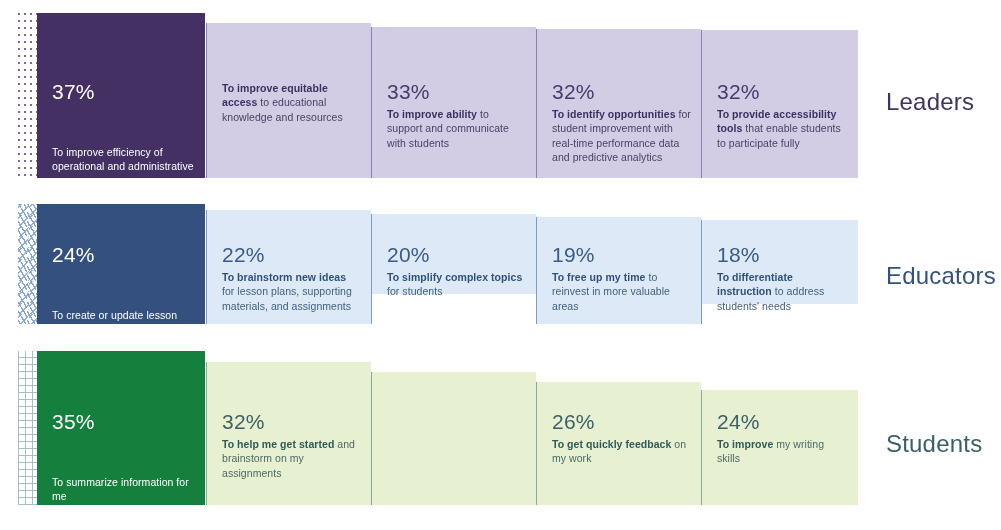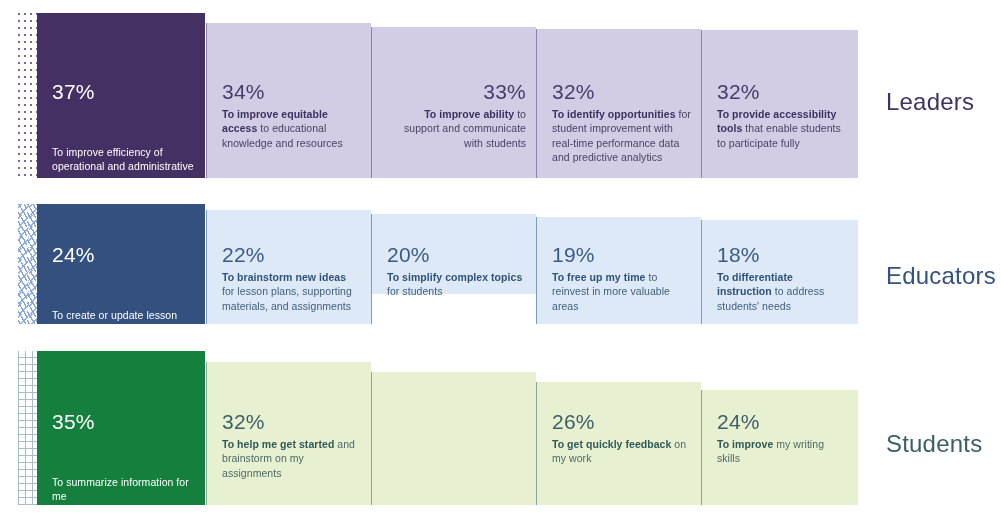--- a/index.html
+++ b/index.html
@@ -128,27 +128,26 @@
       <div class="bar hero" style="left:37px;top:13px;width:168px;height:165px;">
         <div class="inner" style="top:68px;">
           <div class="pct">37%</div>
           <div class="desc"><b></b><span>To improve efficiency of operational and administrative processes</span></div>
         </div>
       </div>
 
       <div class="divider" style="left:206px;top:23px;height:155px;"></div>
       <div class="bar light" style="left:207px;top:23px;width:164px;height:155px;">
         <div class="inner" style="top:58px;">
-          <div class="pct">34%</div>
           <div class="desc"><b>To improve equitable access</b><span> to educational knowledge and resources</span></div>
         </div>
       </div>
 
       <div class="divider" style="left:371px;top:27px;height:151px;"></div>
-      <div class="bar light" style="left:372px;top:27px;width:164px;height:151px;text-align:right;">
+      <div class="bar light" style="left:372px;top:27px;width:164px;height:151px;">
         <div class="inner" style="top:54px;">
           <div class="pct">33%</div>
           <div class="desc"><b>To improve ability</b><span> to support and communicate with students</span></div>
         </div>
       </div>
 
       <div class="divider" style="left:536px;top:29px;height:149px;"></div>
       <div class="bar light" style="left:537px;top:29px;width:164px;height:149px;">
         <div class="inner" style="top:52px;">
           <div class="pct">32%</div>
@@ -197,21 +196,21 @@
 
       <div class="divider" style="left:536px;top:217px;height:107px;"></div>
       <div class="bar light" style="left:537px;top:217px;width:164px;height:107px;">
         <div class="inner" style="top:27px;">
           <div class="pct">19%</div>
           <div class="desc"><b>To free up my time</b><span> to reinvest in more valuable areas</span></div>
         </div>
       </div>
 
       <div class="divider" style="left:701px;top:220px;height:104px;"></div>
-      <div class="bar light" style="left:702px;top:220px;width:156px;height:104px;">
+      <div class="bar light" style="left:702px;top:220px;width:156px;height:84px;">
         <div class="inner" style="top:24px;">
           <div class="pct">18%</div>
           <div class="desc"><b>To differentiate instruction</b><span> to address students' needs</span></div>
         </div>
       </div>
     </div>
 
     <div class="rowlabel" style="left:886px;top:262px;">Educators</div>
   </div>
 

